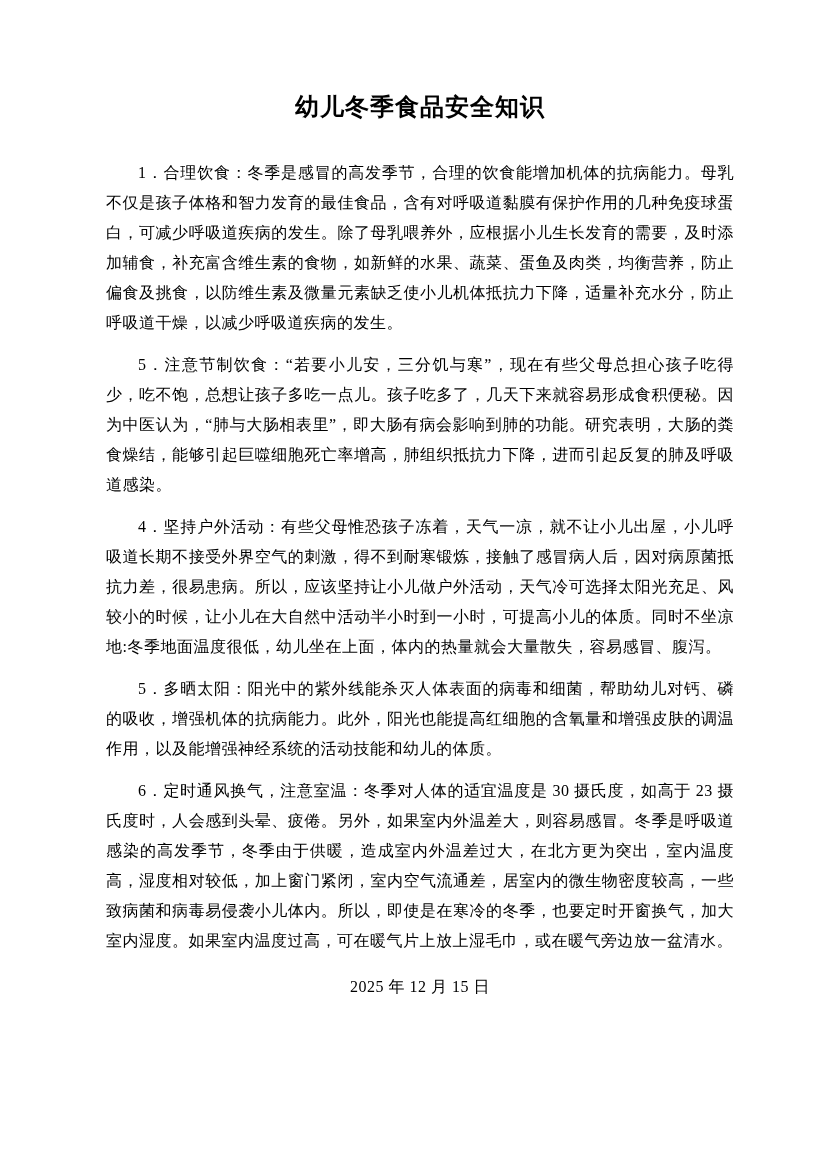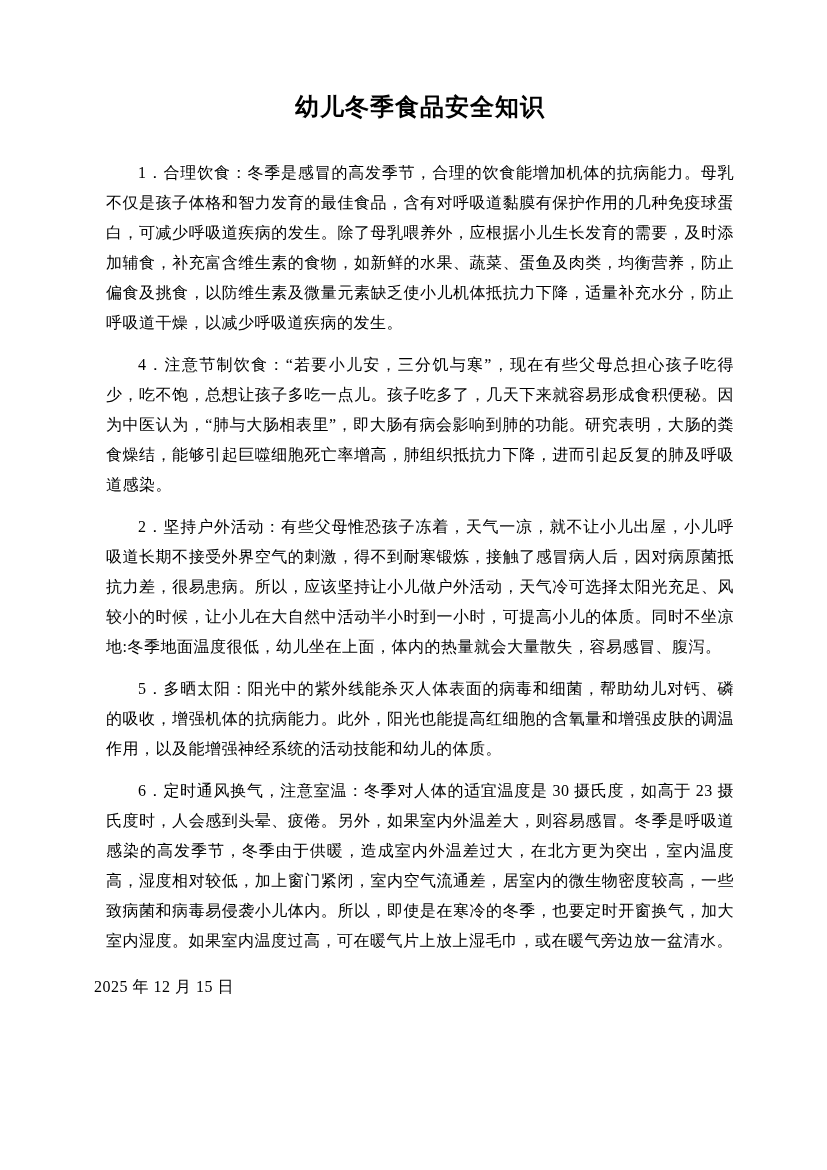--- a/index.html
+++ b/index.html
@@ -42,34 +42,34 @@
     line-height: 30px;
     text-align: justify;
     text-justify: inter-ideograph;
     text-indent: 2em;
     letter-spacing: 0.5px;
   }
   .date-line {
     margin-top: 16px;
     font-size: 16px;
     line-height: 30px;
-    text-align: left;
+    text-align: center;
     letter-spacing: 0.5px;
   }
 </style>
 </head>
 <body>
 
 <div class="page">
   <div class="content">
     <h1 class="doc-title">幼儿冬季食品安全知识</h1>
 
     <div class="body-text">
       <p>1．合理饮食：冬季是感冒的高发季节，合理的饮食能增加机体的抗病能力。母乳不仅是孩子体格和智力发育的最佳食品，含有对呼吸道黏膜有保护作用的几种免疫球蛋白，可减少呼吸道疾病的发生。除了母乳喂养外，应根据小儿生长发育的需要，及时添加辅食，补充富含维生素的食物，如新鲜的水果、蔬菜、蛋鱼及肉类，均衡营养，防止偏食及挑食，以防维生素及微量元素缺乏使小儿机体抵抗力下降，适量补充水分，防止呼吸道干燥，以减少呼吸道疾病的发生。</p>
-      <p>4．注意节制饮食：“若要小儿安，三分饥与寒”，现在有些父母总担心孩子吃得少，吃不饱，总想让孩子多吃一点儿。孩子吃多了，几天下来就容易形成食积便秘。因为中医认为，“肺与大肠相表里”，即大肠有病会影响到肺的功能。研究表明，大肠的粪食燥结，能够引起巨噬细胞死亡率增高，肺组织抵抗力下降，进而引起反复的肺及呼吸道感染。</p>
-      <p>2．坚持户外活动：有些父母惟恐孩子冻着，天气一凉，就不让小儿出屋，小儿呼吸道长期不接受外界空气的刺激，得不到耐寒锻炼，接触了感冒病人后，因对病原菌抵抗力差，很易患病。所以，应该坚持让小儿做户外活动，天气冷可选择太阳光充足、风较小的时候，让小儿在大自然中活动半小时到一小时，可提高小儿的体质。同时不坐凉地:冬季地面温度很低，幼儿坐在上面，体内的热量就会大量散失，容易感冒、腹泻。</p>
+      <p>5．注意节制饮食：“若要小儿安，三分饥与寒”，现在有些父母总担心孩子吃得少，吃不饱，总想让孩子多吃一点儿。孩子吃多了，几天下来就容易形成食积便秘。因为中医认为，“肺与大肠相表里”，即大肠有病会影响到肺的功能。研究表明，大肠的粪食燥结，能够引起巨噬细胞死亡率增高，肺组织抵抗力下降，进而引起反复的肺及呼吸道感染。</p>
+      <p>4．坚持户外活动：有些父母惟恐孩子冻着，天气一凉，就不让小儿出屋，小儿呼吸道长期不接受外界空气的刺激，得不到耐寒锻炼，接触了感冒病人后，因对病原菌抵抗力差，很易患病。所以，应该坚持让小儿做户外活动，天气冷可选择太阳光充足、风较小的时候，让小儿在大自然中活动半小时到一小时，可提高小儿的体质。同时不坐凉地:冬季地面温度很低，幼儿坐在上面，体内的热量就会大量散失，容易感冒、腹泻。</p>
       <p>5．多晒太阳：阳光中的紫外线能杀灭人体表面的病毒和细菌，帮助幼儿对钙、磷的吸收，增强机体的抗病能力。此外，阳光也能提高红细胞的含氧量和增强皮肤的调温作用，以及能增强神经系统的活动技能和幼儿的体质。</p>
       <p>6．定时通风换气，注意室温：冬季对人体的适宜温度是 30 摄氏度，如高于 23 摄氏度时，人会感到头晕、疲倦。另外，如果室内外温差大，则容易感冒。冬季是呼吸道感染的高发季节，冬季由于供暖，造成室内外温差过大，在北方更为突出，室内温度高，湿度相对较低，加上窗门紧闭，室内空气流通差，居室内的微生物密度较高，一些致病菌和病毒易侵袭小儿体内。所以，即使是在寒冷的冬季，也要定时开窗换气，加大室内湿度。如果室内温度过高，可在暖气片上放上湿毛巾，或在暖气旁边放一盆清水。</p>
     </div>
 
     <div class="date-line">2025 年 12 月 15 日</div>
   </div>
 </div>
 
 </body></html>

